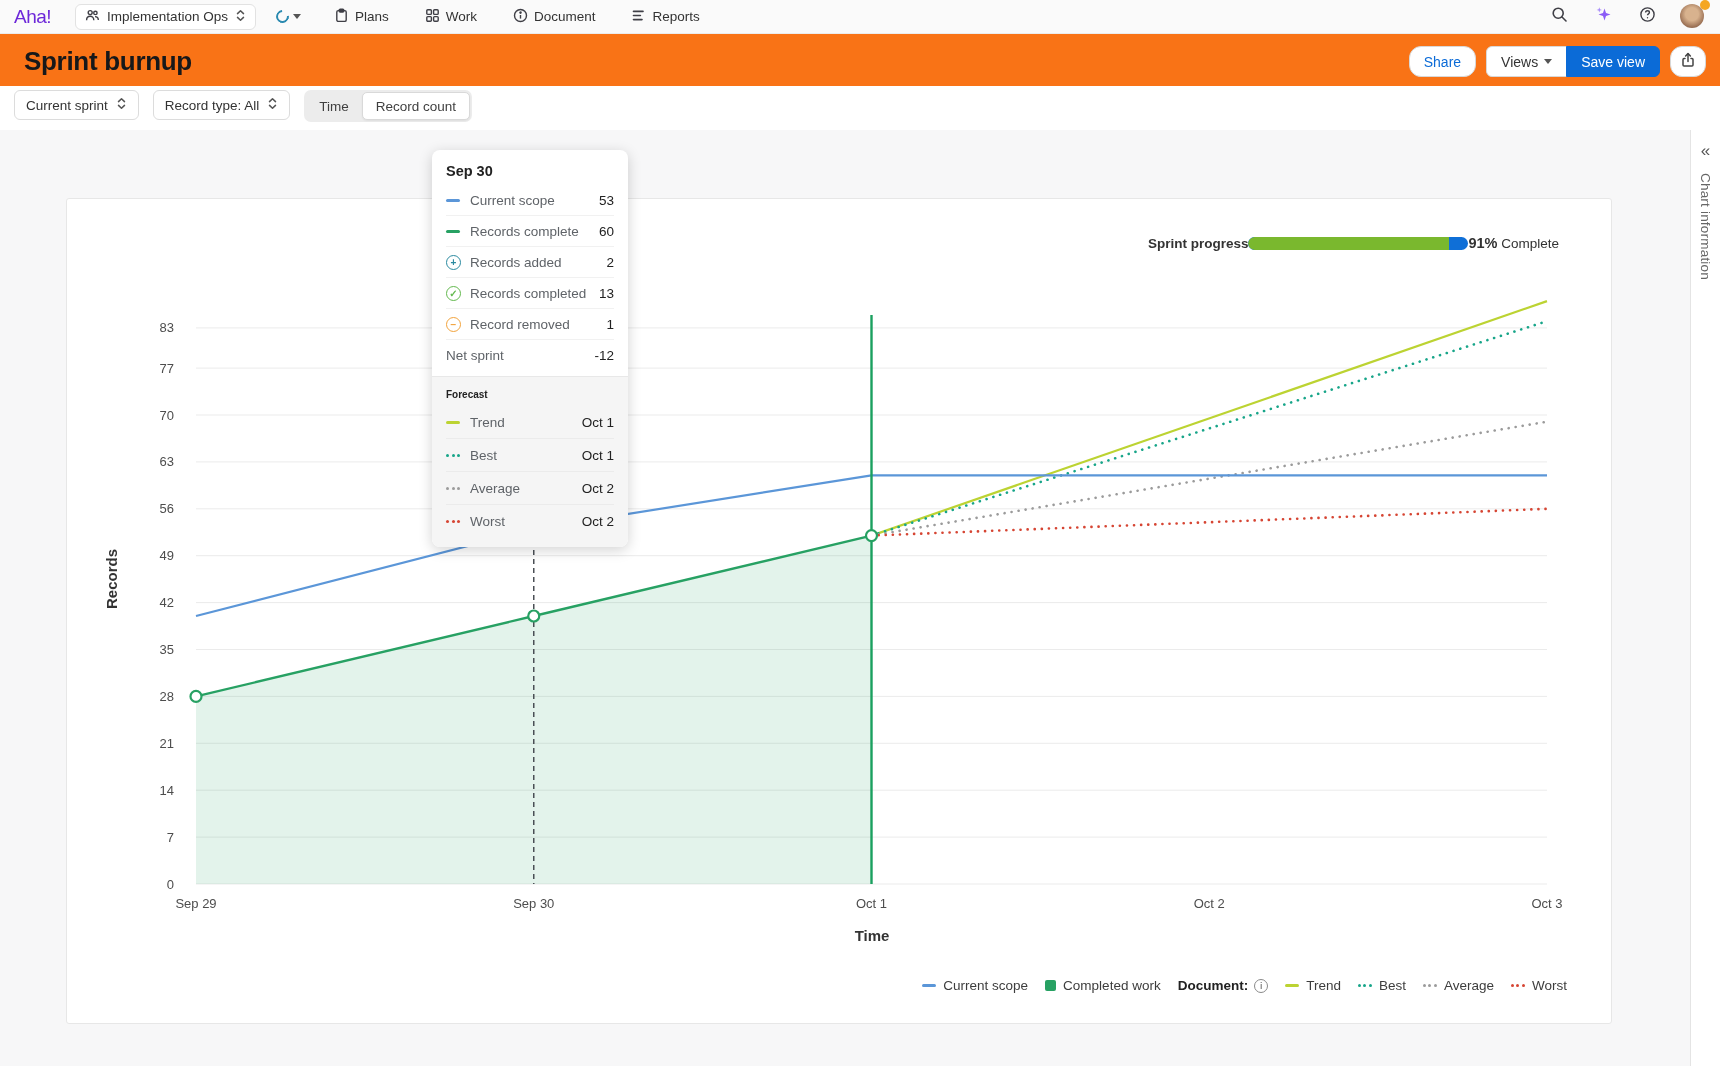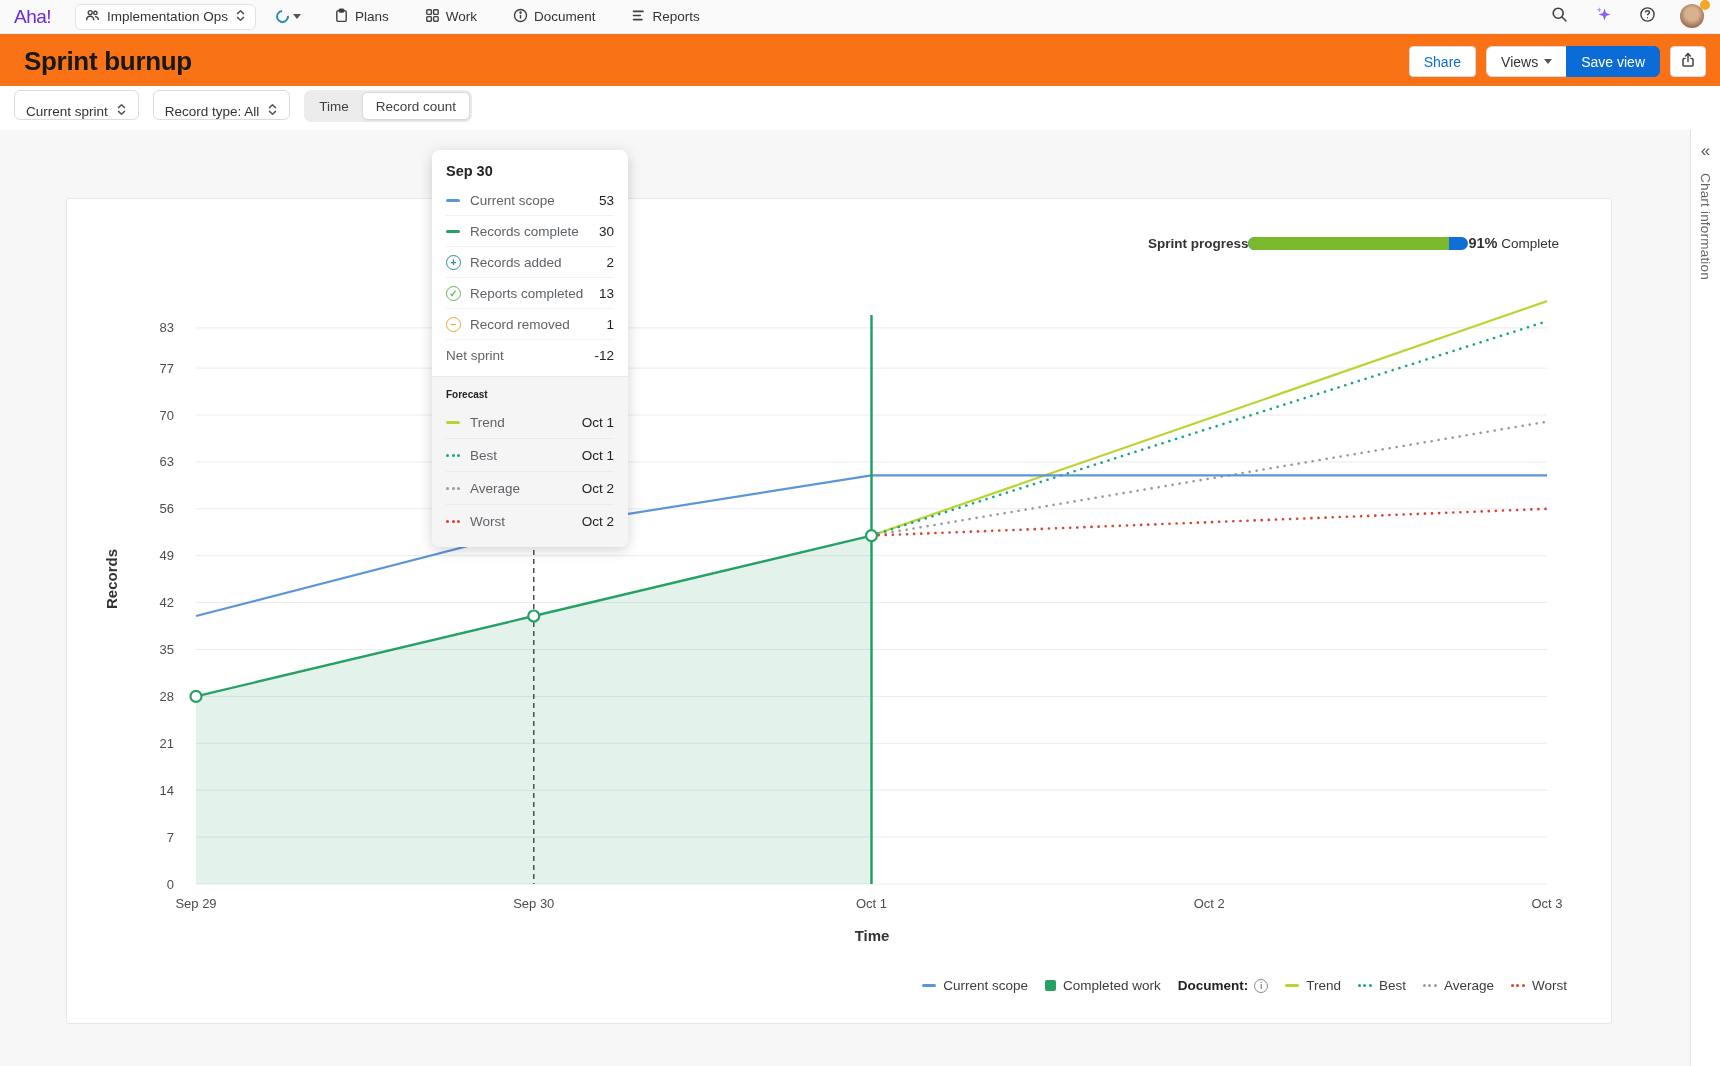--- a/index.html
+++ b/index.html
@@ -17,30 +17,30 @@
   .nav-spacer{flex:1}
   .nav-icon-btn{width:34px;height:34px;display:flex;align-items:center;justify-content:center;cursor:pointer}
   .avatar-wrap{position:relative;width:26px;height:26px;margin-left:6px;cursor:pointer}
   .avatar{width:24px;height:24px;border-radius:50%;background:radial-gradient(circle at 50% 42%,#d8b28e 0 35%,#9c7256 70%,#6e4f3a 100%)}
   .notif-dot{position:absolute;top:-4px;right:-4px;width:10px;height:10px;border-radius:50%;background:#f5a623}
 
   
   .header-bar{position:absolute;top:34px;left:0;right:0;height:52px;background:#f97316;padding:12px 14px 0 24px;display:flex;align-items:flex-start}
   .page-title{font-size:26px;font-weight:bold;color:#17181a;letter-spacing:-.3px}
   .header-actions{margin-left:auto;display:flex;align-items:center;gap:10px}
-  .btn{height:31px;border:1px solid #d8d8d8;background:#fff;border-radius:4px;font-size:14px;padding:0 14px;display:flex;align-items:center;gap:6px;cursor:pointer;font-family:inherit;color:#333}
+  .btn{height:31px;border:1px solid #d8d8d8;background:#fff;border-radius:12px;font-size:14px;padding:0 14px;display:flex;align-items:center;gap:6px;cursor:pointer;font-family:inherit;color:#333}
   .btn-share{color:#0b6bd7}
   .btn-group{display:flex}
   .btn-views{border-radius:6px 0 0 6px}
   .btn-save{border-radius:0 6px 6px 0;background:#0b6bd7;border-color:#0b6bd7;color:#fff;margin-left:-1px}
   .btn-export{width:36px;justify-content:center;padding:0}
 
   
   .filter-row{position:absolute;top:86px;left:0;right:0;height:44px;background:#fff;padding:4px 14px 0 14px;display:flex;align-items:flex-start;gap:14px}
-  .pill{height:30px;border:1px solid #dcdcdc;border-radius:6px;background:#fff;display:flex;align-items:flex-end;gap:8px;padding:0 11px;font-size:13.5px;color:#333;cursor:pointer}
+  .pill{height:30px;border:1px solid #dcdcdc;border-radius:6px;background:#fff;display:flex;align-items:center;gap:8px;padding:0 11px;font-size:13.5px;color:#333;cursor:pointer}
   .toggle-group{height:32px;background:#ececec;border-radius:7px;padding:2px;display:flex;align-items:center}
   .toggle-opt{height:28px;display:flex;align-items:center;padding:0 13px;font-size:13.5px;color:#3f3f3f;border-radius:5px;cursor:pointer}
   .toggle-opt.active{background:#fff;border:1px solid #d9d9d9;box-shadow:0 1px 2px rgba(0,0,0,.06)}
 
   
   .main-area{position:absolute;top:130px;left:0;right:0;bottom:0;background:#f7f7f8}
   .chart-card{position:absolute;left:66px;top:68px;width:1546px;height:826px;background:#fff;border:1px solid #e7e7e7;border-radius:3px}
   #plot-svg{position:absolute;left:0;top:0}
   .tick{font:13px "Liberation Sans",sans-serif;fill:#4d4d4d}
 
@@ -358,34 +358,34 @@
           <span class="sw-line" style="background:#5b96d8"></span>
         </span>
       <span class="t-label">Current scope</span>
       <span class="t-val">53</span>
     </div>
     <div class="t-row">
       <span class="t-ico">
           <span class="sw-line" style="background:#27a163"></span>
         </span>
       <span class="t-label">Records complete</span>
-      <span class="t-val">30</span>
+      <span class="t-val">60</span>
     </div>
     <div class="t-row">
       <span class="t-ico">
           <span class="t-circle" style="border-color:#2a8aa0;color:#2a8aa0">+</span>
         </span>
       <span class="t-label">Records added</span>
       <span class="t-val">2</span>
     </div>
     <div class="t-row">
       <span class="t-ico">
           <span class="t-circle" style="border-color:#63b94e;color:#63b94e">✓</span>
         </span>
-      <span class="t-label">Reports completed</span>
+      <span class="t-label">Records completed</span>
       <span class="t-val">13</span>
     </div>
     <div class="t-row">
       <span class="t-ico">
           <span class="t-circle" style="border-color:#f2a33c;color:#f2a33c">−</span>
         </span>
       <span class="t-label">Record removed</span>
       <span class="t-val">1</span>
     </div>
     <div class="t-row">

